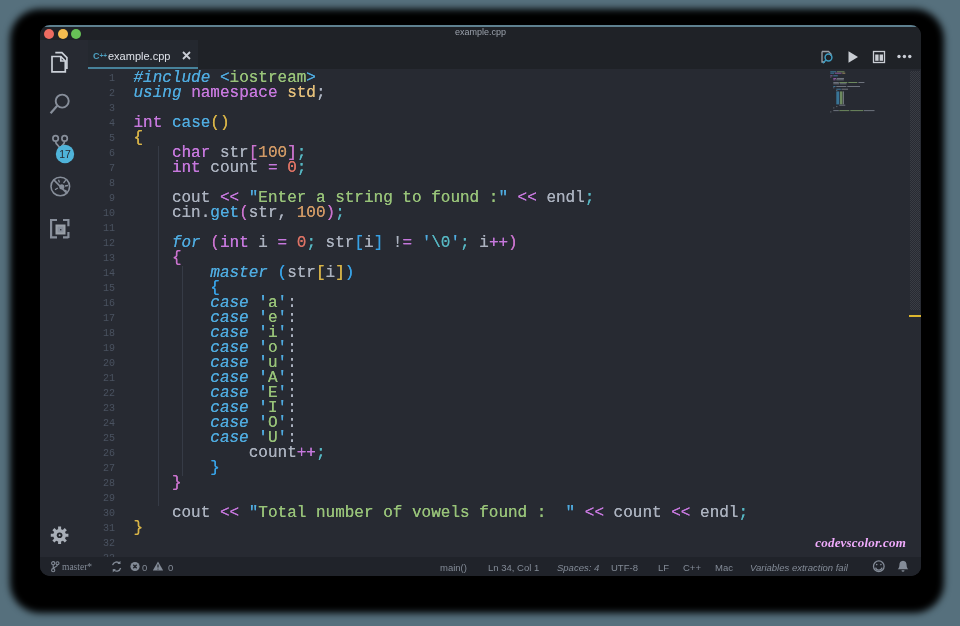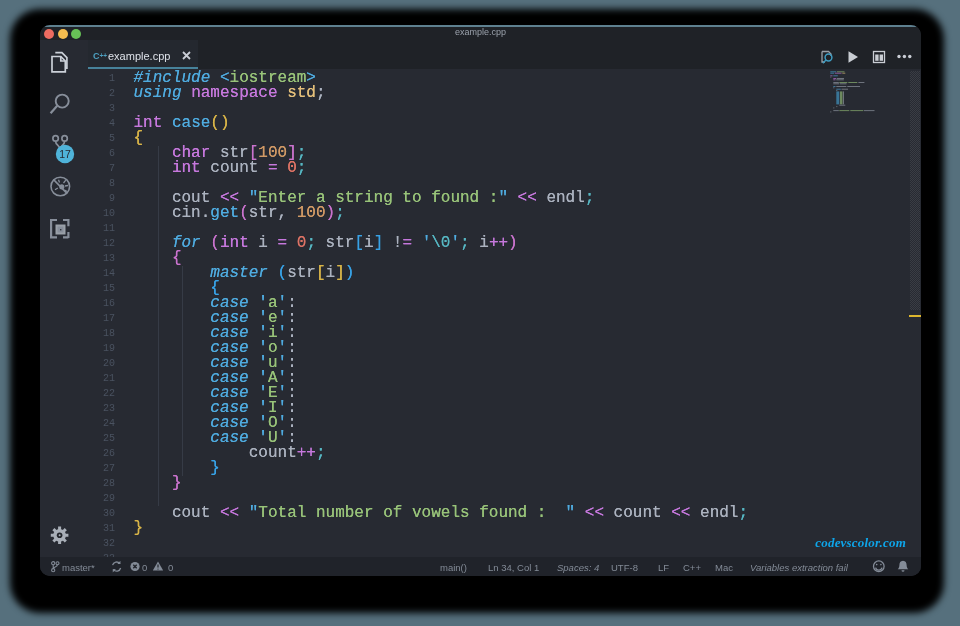--- a/index.html
+++ b/index.html
@@ -34,21 +34,21 @@
 .cy{color:#56b6c2}
 .vi{color:#c678dd}
 .st{color:#98c379}
 .nu{color:#d19a66}
 .nr{color:#dd7365}
 .yl{color:#e5c07b}
 .b1{color:#d8b448}
 .b2{color:#c973cd}
 .b3{color:#38a2e6}
 .guide{position:absolute;width:1px;background:#363b46;}
-.watermark{position:absolute;right:15px;bottom:6px;color:#0ea5e9;font-size:13px;font-style:italic;font-weight:bold;font-family:"Liberation Serif",serif;letter-spacing:0.2px;}
+.watermark{position:absolute;right:15px;bottom:6px;color:#f0abfc;font-size:13px;font-style:italic;font-weight:bold;font-family:"Liberation Serif",serif;letter-spacing:0.2px;}
 
 .scroll{position:absolute;right:1.5px;top:2px;width:10px;height:239px;background:conic-gradient(rgba(255,255,255,0.09) 90deg, transparent 90deg 180deg, rgba(255,255,255,0.09) 180deg 270deg, transparent 270deg); background-size:2px 2px;}
 .goldmark{position:absolute;right:0;top:245.5px;width:12px;height:2.5px;background:#ddb62e;}
 
 .status{position:absolute;left:0;bottom:0;width:100%;height:19px;background:#20232a;color:#838b97;font-size:9.5px;}
 .status .it{position:absolute;top:5px;}
 </style>
 </head>
 <body>
 <div class="win">
@@ -271,21 +271,21 @@
 
       <g stroke="#838b97" stroke-width="1.3" fill="none">
         <circle cx="838.8" cy="9.2" r="5.3"></circle>
         <circle cx="836.7" cy="7.6" r="0.8" fill="#838b97" stroke="none"></circle>
         <circle cx="840.9" cy="7.6" r="0.8" fill="#838b97" stroke="none"></circle>
         <path d="M835.6 10.7 a3.3 3.3 0 0 0 6.4 0"></path>
       </g>
 
       <path d="M863 3.8 c-2.6 0 -3.6 2.2 -3.6 4.2 c0 2.4 -1 3.6 -1.7 4.2 h10.6 c-0.7 -0.6 -1.7 -1.8 -1.7 -4.2 c0 -2 -1 -4.2 -3.6 -4.2 z M861.5 13.2 a1.5 1.5 0 0 0 3 0" fill="#838b97"></path>
     </svg>
-    <span class="it" style="left:22px;">master*</span>
+    <span class="it" style="left:22px;font-family:Liberation Serif, serif;">master*</span>
     <span class="it" style="left:102px;">0</span>
     <span class="it" style="left:128px;">0</span>
     <span class="it" style="left:400px;">main()</span>
     <span class="it" style="left:448px;">Ln 34, Col 1</span>
     <span class="it" style="left:517px;font-style:italic;">Spaces: 4</span>
     <span class="it" style="left:571px;">UTF-8</span>
     <span class="it" style="left:618px;text-align:center;">LF</span>
     <span class="it" style="left:643px;">C++</span>
     <span class="it" style="left:675px;">Mac</span>
     <span class="it" style="left:710px;font-style:italic;">Variables extraction fail</span>

